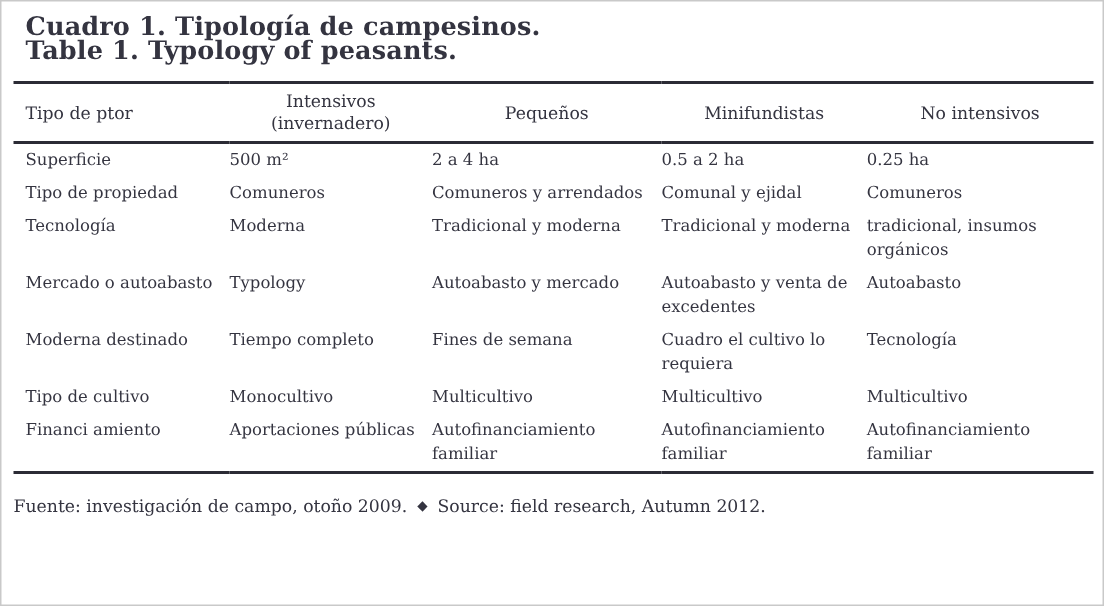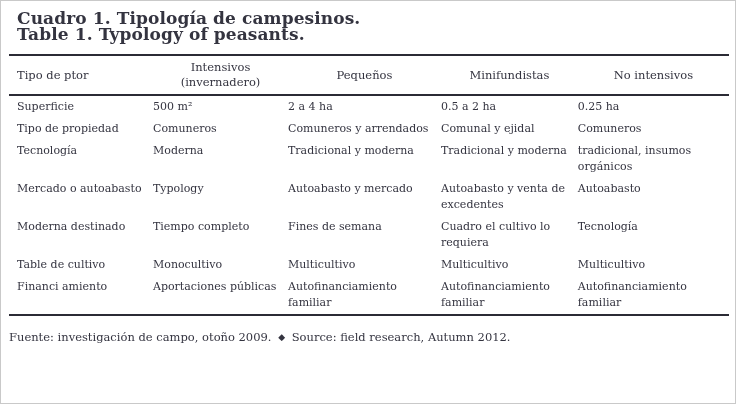--- a/index.html
+++ b/index.html
@@ -118,21 +118,21 @@
           <td>Autoabasto</td>
         </tr>
         <tr>
           <td class="label">Moderna destinado</td>
           <td>Tiempo completo</td>
           <td>Fines de semana</td>
           <td>Cuadro el cultivo lo requiera</td>
           <td>Tecnología</td>
         </tr>
         <tr>
-          <td class="label">Table de cultivo</td>
+          <td class="label">Tipo de cultivo</td>
           <td>Monocultivo</td>
           <td>Multicultivo</td>
           <td>Multicultivo</td>
           <td>Multicultivo</td>
         </tr>
         <tr>
           <td class="label">Financi amiento</td>
           <td>Aportaciones públicas</td>
           <td>Autofinanciamiento familiar</td>
           <td>Autofinanciamiento familiar</td>

